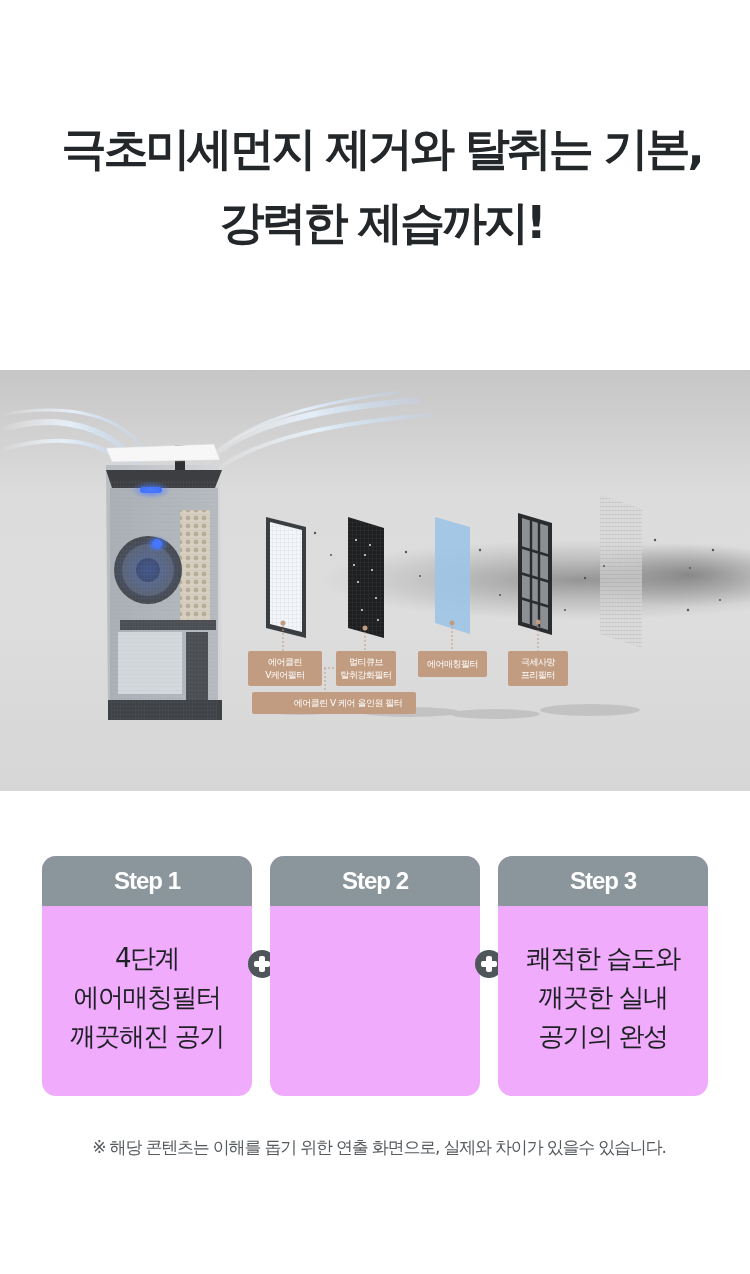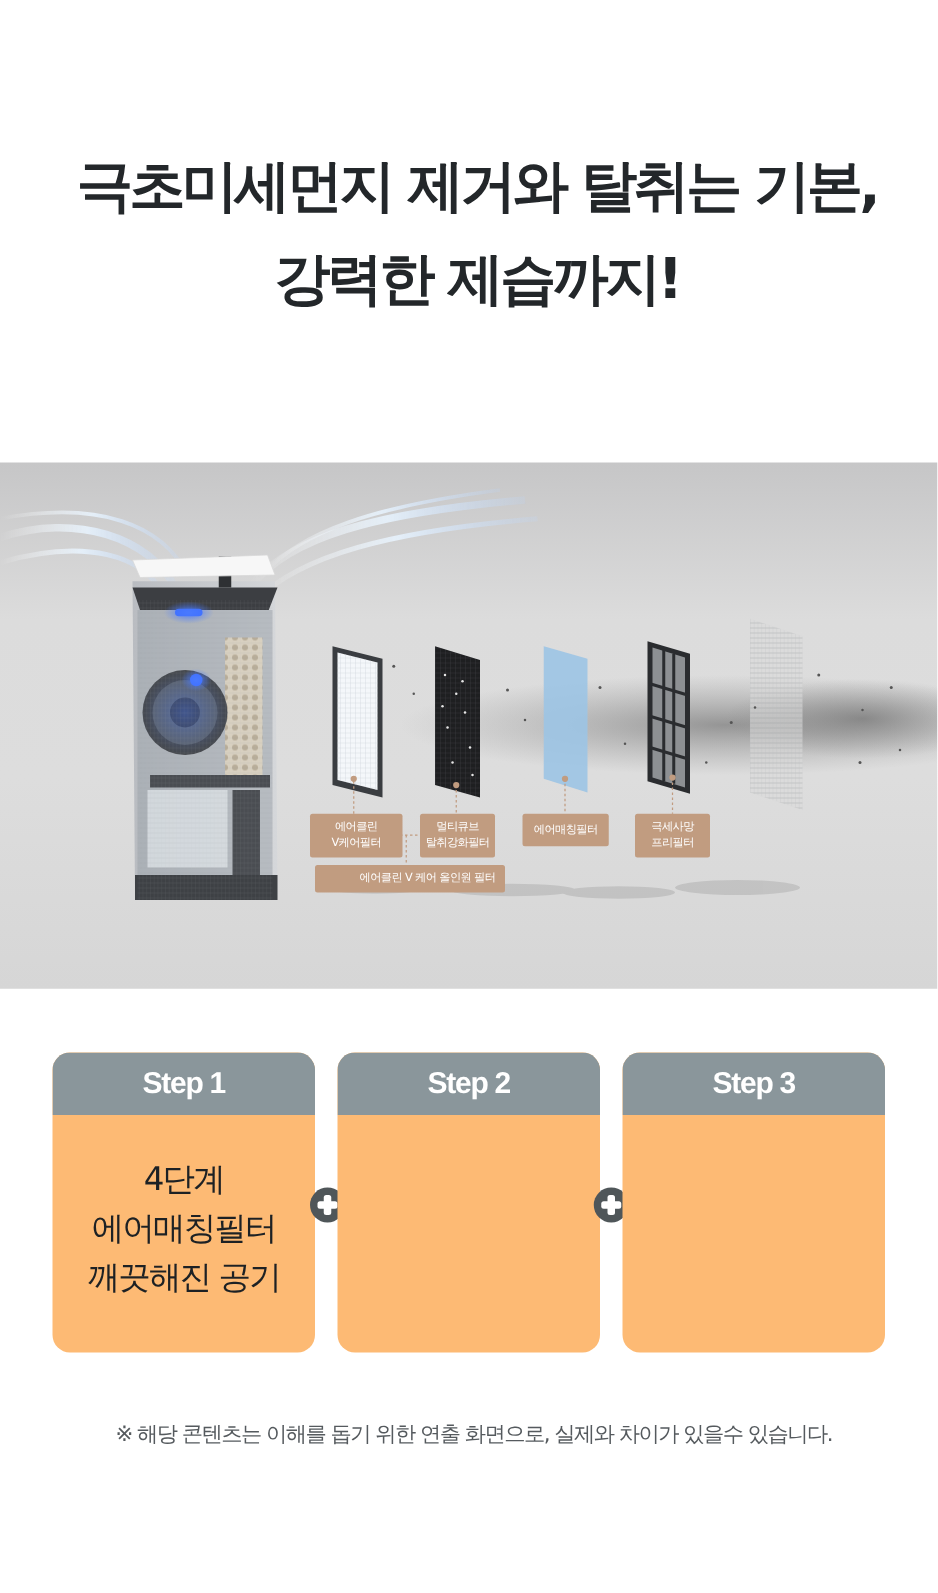--- a/index.html
+++ b/index.html
@@ -22,22 +22,22 @@
 
   .label {
     position: absolute; background: #c19c80; color: #ffffff;
     font-size: 9px; line-height: 13px; text-align: center; letter-spacing: -0.5px;
     border-radius: 2px; display: flex; align-items: center; justify-content: center;
     white-space: pre-line;
   }
 
   .steps { position: absolute; left: 0; top: 842px; width: 750px; height: 240px; }
   .step {
-    position: absolute; top: 0; width: 210px; height: 240px;
-    background: #fdba74; border-radius: 14px; overflow: hidden;
+    position: absolute; top: 14px; width: 210px; height: 240px;
+    background: #f0abfc; border-radius: 14px; overflow: hidden;
   }
   .step-header {
     height: 50px; background: #8a969b; color: #ffffff;
     font-family: "Liberation Sans", sans-serif; font-weight: bold; font-size: 24px;
     letter-spacing: -1px; display: flex; align-items: center; justify-content: center;
   }
   .step-body {
     height: 190px; display: flex; align-items: center; justify-content: center;
     text-align: center; font-size: 26px; line-height: 39px; letter-spacing: -1.5px;
     color: #1d2124; padding-bottom: 8px;
@@ -214,21 +214,21 @@
         <circle cx="365" cy="258" r="2.5"></circle>
       <circle cx="452" cy="253" r="2.5"></circle>
         <circle cx="538" cy="252" r="2.5"></circle>
     </g>
   </svg>
 
   <div class="label" style="left:248px; top:281px; width:74px; height:35px;">에어클린
 V케어필터</div>
   <div class="label" style="left:336px; top:281px; width:60px; height:35px;">멀티큐브
 탈취강화필터</div>
-  <div class="label" style="left:252px; top:322px; width:152px; height:22px;padding-left:28px;">에어클린 V 케어 올인원 필터</div>
+  <div class="label" style="left:252px; top:322px; width:164px; height:22px;padding-left:28px;">에어클린 V 케어 올인원 필터</div>
   <div class="label" style="left:418px; top:281px; width:69px; height:26px;">에어매칭필터</div>
   <div class="label" style="left:508px; top:281px; width:60px; height:35px;">극세사망
 프리필터</div>
 </div>
 
 <div class="steps">
   <div class="step" style="left:42px;">
     <div class="step-header">Step 1</div>
     <div class="step-body">
       <div>
@@ -242,16 +242,23 @@
   <div class="plus" style="left:248px;"></div>
 
   <div class="step" style="left:270px;">
     <div class="step-header">Step 2</div>
   </div>
 
   <div class="plus" style="left:475px;"></div>
 
   <div class="step" style="left:498px;">
     <div class="step-header">Step 3</div>
+    <div class="step-body">
+      <div>
+        <div>쾌적한 습도와</div>
+        <div>깨끗한 실내</div>
+        <div>공기의 완성</div>
+      </div>
+    </div>
   </div>
 </div>
 
 <div class="disclaimer">※ 해당 콘텐츠는 이해를 돕기 위한 연출 화면으로, 실제와 차이가 있을수 있습니다.</div>
 
 </body></html>

